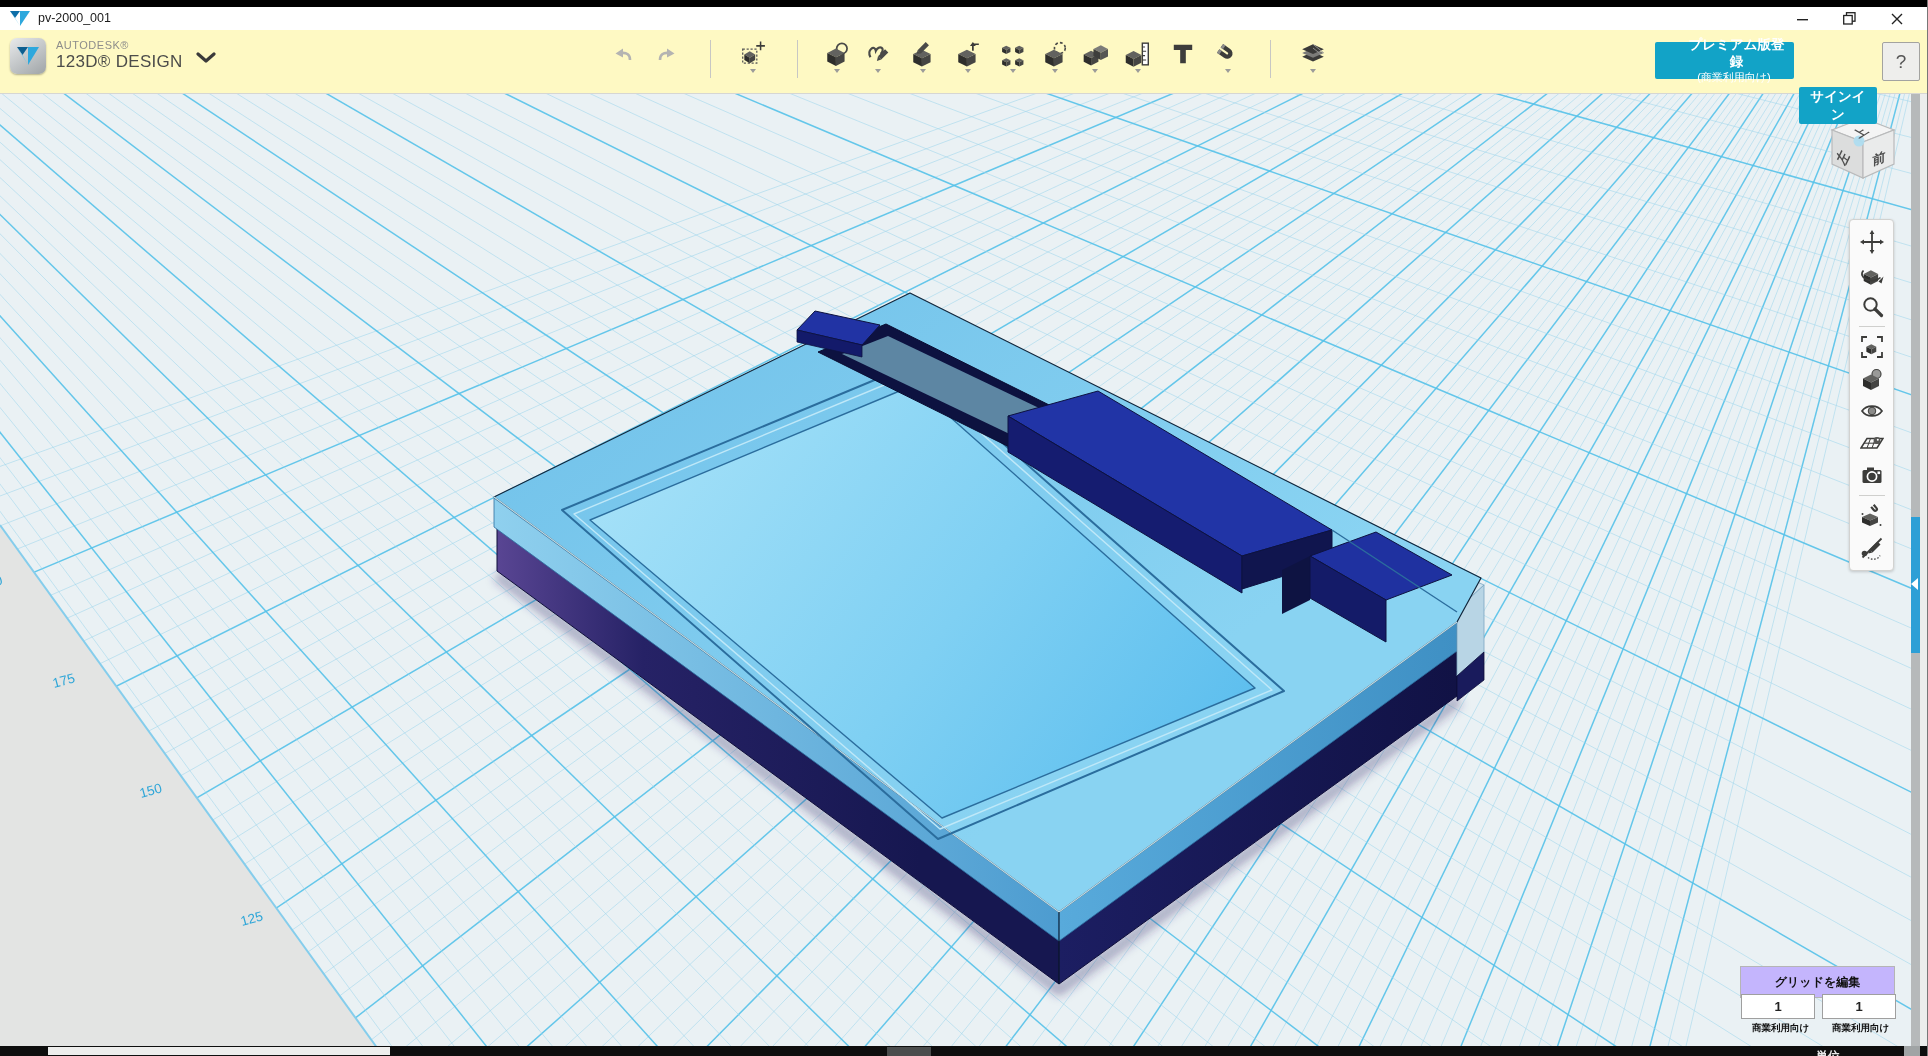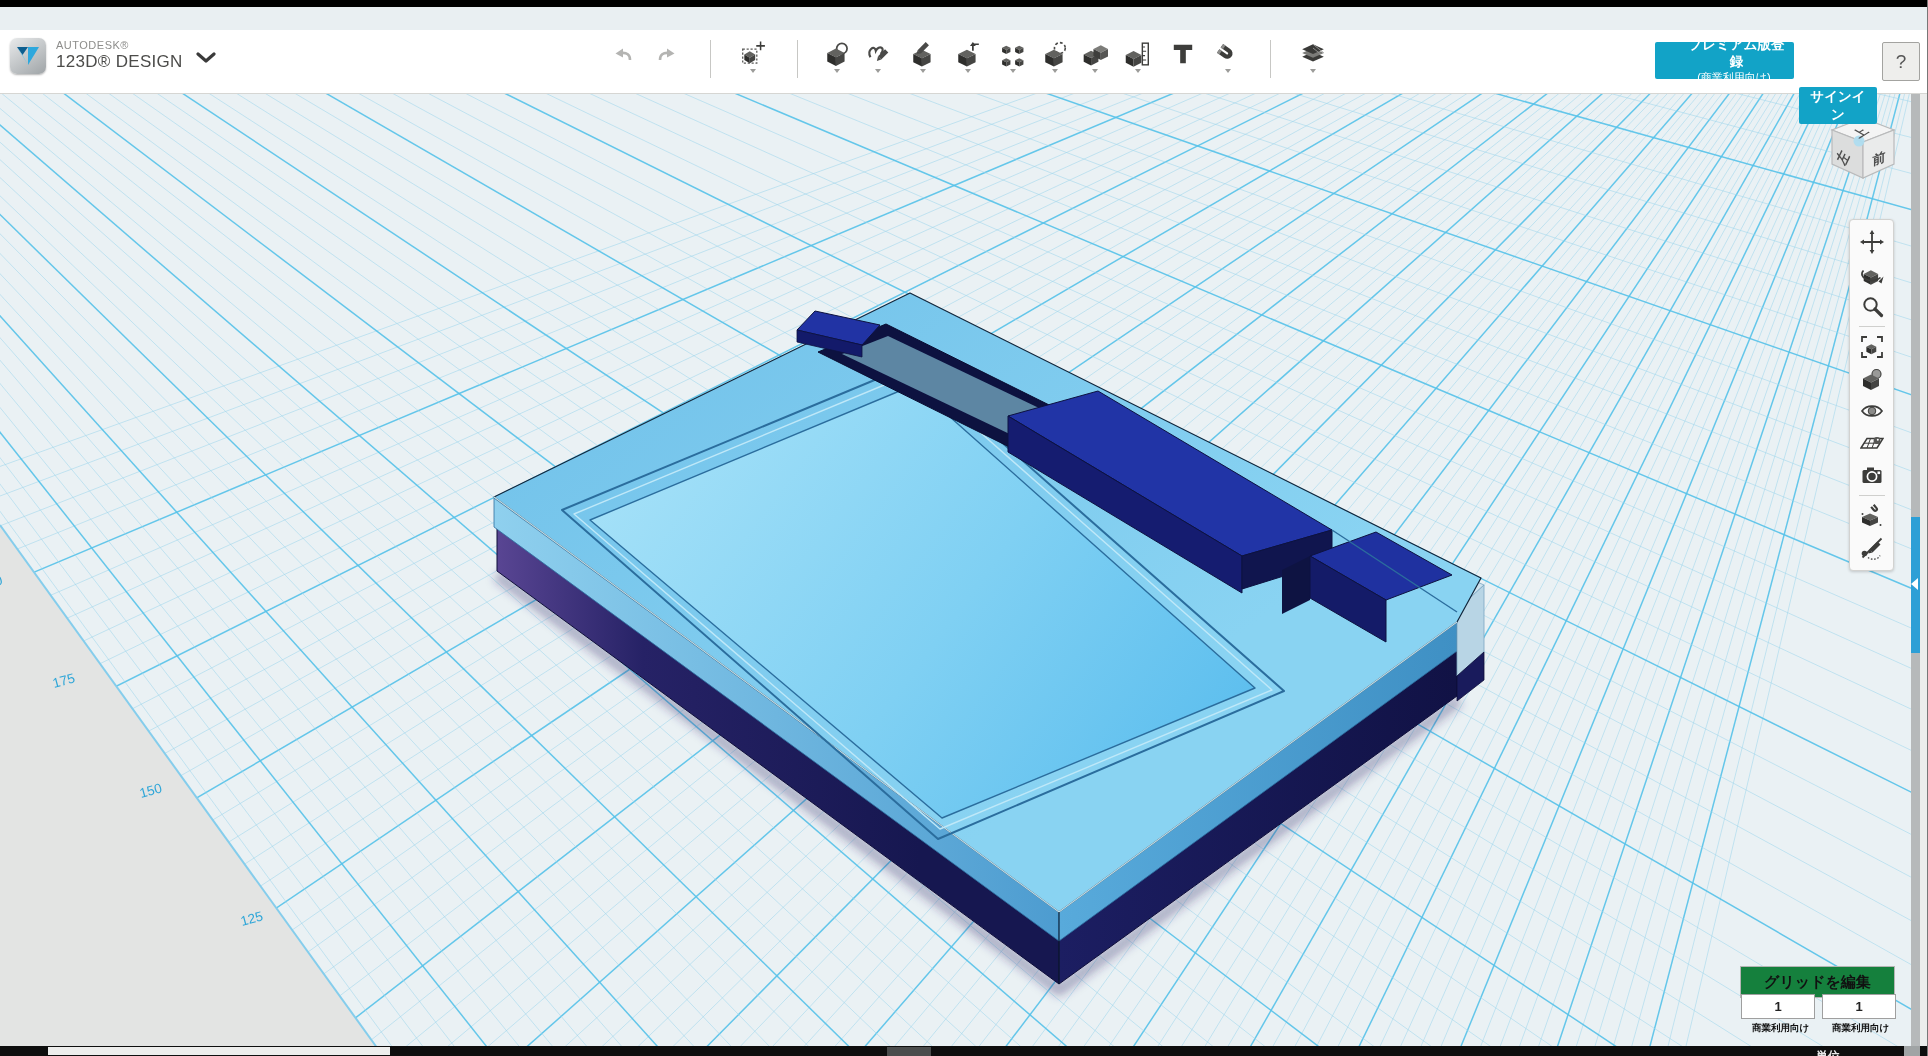--- a/index.html
+++ b/index.html
@@ -6,21 +6,21 @@
   #app{position:relative;width:1928px;height:1056px;overflow:hidden;background:#e9eff2;
        font-family:"Liberation Sans","DejaVu Sans",sans-serif;border-right:1px solid #777;box-sizing:border-box;}
   
   #topstrip{position:absolute;left:0;top:0;width:100%;height:7px;background:#000;z-index:30;}
   #titlebar{position:absolute;left:0;top:7px;width:100%;height:23px;background:#fff;z-index:30;}
   #title-text{position:absolute;left:38px;top:4px;font-size:12.5px;color:#1b1b1b;}
   #app-logo{position:absolute;left:8px;top:2px;}
   .winbtn{position:absolute;top:0;width:40px;height:23px;display:flex;align-items:center;justify-content:center;cursor:pointer;}
   #btn-min{left:1783px;} #btn-restore{left:1829px;} #btn-close{left:1877px;}
   
-  #toolbar{position:absolute;left:0;top:30px;width:100%;height:63px;background:#ffffff;border-bottom:1px solid #d6d6d3;z-index:25;}
+  #toolbar{position:absolute;left:0;top:30px;width:100%;height:63px;background:#fef9c3;border-bottom:1px solid #d6d6d3;z-index:25;}
   #brand-tile{position:absolute;left:10px;top:8px;width:36px;height:36px;border-radius:7px;
     background:linear-gradient(145deg,#e8eaeb,#9fa4a7);display:flex;align-items:center;justify-content:center;box-shadow:0 1px 2px rgba(0,0,0,.3);}
   #brand-text{position:absolute;left:56px;top:9px;line-height:1.15;}
   #brand-company{font-size:11px;color:#8d8d8b;letter-spacing:.5px;}
   #brand-product{font-size:17px;font-weight:normal;color:#4c4c4a;letter-spacing:.3px;}
   #menu-chevron{position:absolute;left:196px;top:22px;cursor:pointer;}
   .tbtn{position:absolute;top:11px;width:34px;height:40px;display:flex;flex-direction:column;align-items:center;cursor:pointer;}
   .tbtn svg{display:block;}
   .tbtn .caret{width:0;height:0;border-left:3.5px solid transparent;border-right:3.5px solid transparent;border-top:4px solid #9c9c9a;margin-top:2px;}
   .tsep{position:absolute;top:10px;width:1px;height:38px;background:#c7c7c4;}
@@ -39,21 +39,21 @@
     box-shadow:0 1px 3px rgba(0,0,0,.18);display:flex;flex-direction:column;align-items:center;padding:6px 0;z-index:10;}
   .navbtn{width:30px;height:30px;display:flex;align-items:center;justify-content:center;cursor:pointer;margin:1px 0;}
   .navsep{width:26px;height:1px;background:#cfcfcd;margin:4px 0;}
   
   #vscroll-track{position:absolute;left:1911px;top:93px;width:9px;height:953px;background:#b6b9ba;z-index:8;}
   #vscroll-thumb{position:absolute;left:0;top:424px;width:9px;height:136px;background:var(--c-scroll-thumb,#2d9fd6);cursor:pointer;}
   #vscroll-arrow{position:absolute;left:0px;top:61px;width:0;height:0;border-top:6px solid transparent;border-bottom:6px solid transparent;border-right:7px solid #fff;}
   #right-margin{position:absolute;left:1920px;top:93px;width:8px;height:953px;background:#ecedec;z-index:8;}
   
   #grid-panel{position:absolute;left:1740px;top:966px;width:158px;z-index:12;font-size:9.5px;}
-  #grid-edit-btn{width:155px;height:32px;background:#15803d;border:1px solid #b5b5b5;color:#111;font-weight:bold;font-size:15px;
+  #grid-edit-btn{width:155px;height:32px;background:#c4b5fd;border:1px solid #b5b5b5;color:#111;font-weight:bold;font-size:12px;
     font-family:inherit;cursor:pointer;display:block;}
   .snapbox{position:absolute;top:28px;width:72px;height:23px;background:#fff;border:1px solid #9f9f9f;text-align:center;
     font-size:13px;font-weight:bold;color:#222;font-family:inherit;padding:0;}
   #snap-len{left:1px;} #snap-ang{left:82px;}
   .snaplabel{position:absolute;top:56px;font-weight:bold;color:#111;}
   #snap-len-label{left:12px;} #snap-ang-label{left:92px;}
   
   #statusbar{position:absolute;left:0;top:1046px;width:100%;height:10px;background:#0e0e0e;overflow:hidden;z-index:30;}
   #hscroll-thumb{position:absolute;left:48px;top:1px;width:342px;height:8px;background:#ededec;cursor:pointer;}
   #status-gray-seg{position:absolute;left:887px;top:1px;width:44px;height:9px;background:#4a4c4c;}
@@ -299,20 +299,44 @@
       <circle cx="33" cy="25" r="5.5" fill="#aedcef" opacity=".95"></circle>
       <g fill="#4d4d4d" font-size="15" font-weight="bold" text-anchor="middle">
         <text transform="translate(38,19) scale(1,.6) rotate(-46)">上</text>
         <text transform="translate(21,45) skewY(21) rotate(-68)" font-size="13">左</text>
         <text transform="translate(53,47) skewY(-21)" font-size="13">前</text>
       </g>
     </g>
   </svg>
 
   <div id="topstrip"></div>
+  <div id="titlebar">
+    <svg id="app-logo" width="24" height="19" viewBox="0 0 24 19">
+      <polygon points="2,2 12,2 7,9" fill="#0d6ea8"></polygon>
+      <polygon points="12,2 22,2 12,17" fill="#2ea8dd"></polygon>
+      <polygon points="7,9 12,17 2,2" fill="#5cc3ea"></polygon>
+    </svg>
+    <span id="title-text">pv-2000_001</span>
+    <div class="winbtn" id="btn-min">
+      <svg width="12" height="12" viewBox="0 0 12 12">
+          <rect x="0" y="6" width="11" height="1.4" fill="#222"></rect>
+        </svg>
+    </div>
+    <div class="winbtn" id="btn-restore">
+      <svg width="13" height="13" viewBox="0 0 13 13">
+        <rect x="3.5" y="0.7" width="8.5" height="8.5" fill="none" stroke="#222" stroke-width="1.3"></rect>
+        <rect x="0.7" y="3.5" width="8.5" height="8.5" fill="#fff" stroke="#222" stroke-width="1.3"></rect>
+      </svg>
+    </div>
+    <div class="winbtn" id="btn-close">
+      <svg width="12" height="12" viewBox="0 0 12 12">
+        <path d="M1,1 L11,11 M11,1 L1,11" stroke="#222" stroke-width="1.4"></path>
+      </svg>
+    </div>
+  </div>
 
   <div id="toolbar">
     <div id="brand-tile">
       <svg width="26" height="24" viewBox="0 0 26 24">
         <polygon points="2,3 13,3 7.5,11" fill="#0d5e8f"></polygon>
         <polygon points="13,3 24,3 13,21" fill="#2ea8dd"></polygon>
         <polygon points="7.5,11 13,21 2,3" fill="#63c6ec"></polygon>
       </svg>
     </div>
     <div id="brand-text">

